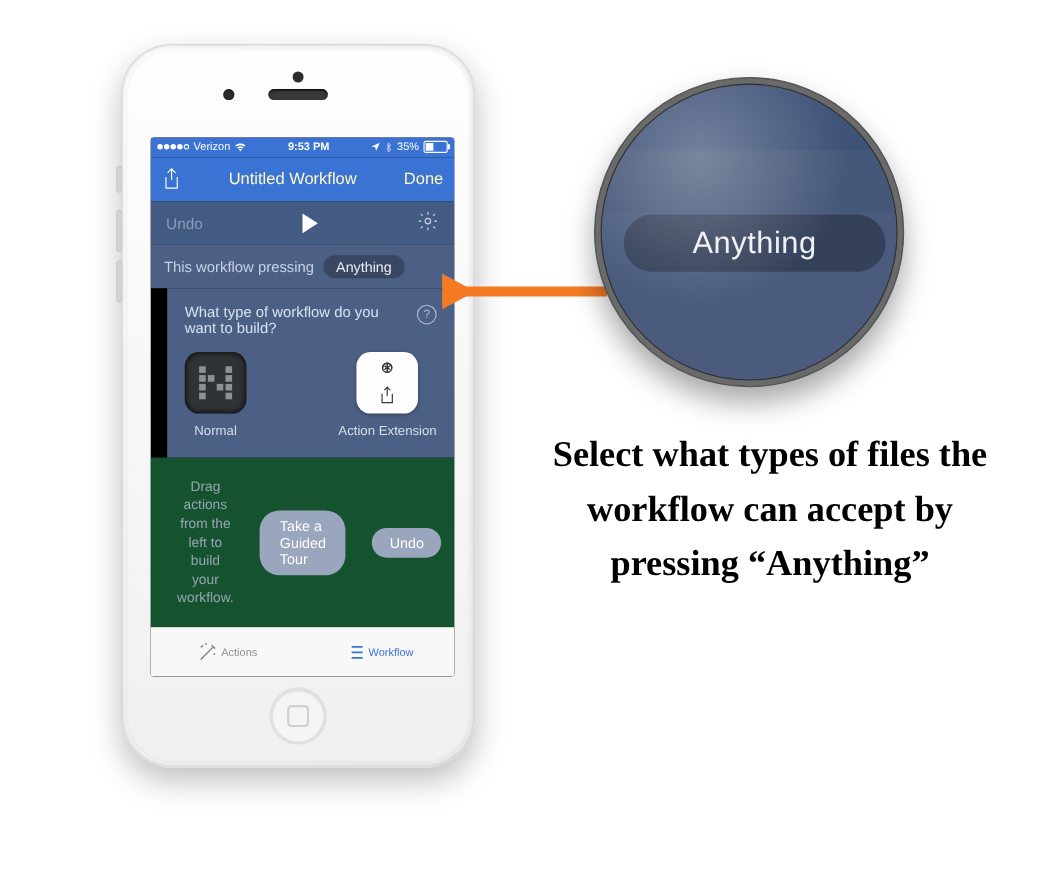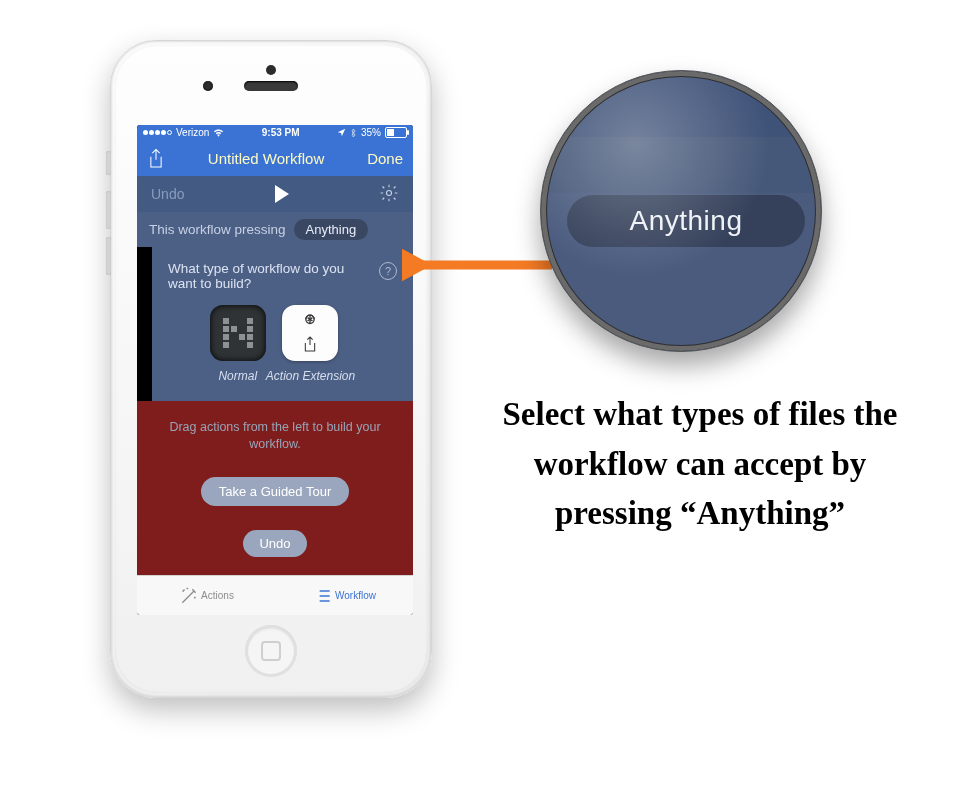--- a/index.html
+++ b/index.html
@@ -126,37 +126,37 @@
   
   .type-panel{
     background:#4c5f84; padding:14px 16px 18px; color:#dbe3f2; position:relative;margin-left:15px;
   }
   .type-q{ font-size:13.5px; }
   .type-q-row{ display:flex; align-items:flex-start; gap:6px; }
   .info-circ{
     width:16px; height:16px; border:1px solid #aeb9d2; border-radius:50%; color:#aeb9d2;
     font-size:11px; display:flex; align-items:center; justify-content:center; flex:0 0 auto; margin-top:1px;
   }
-  .type-tiles{ display:flex; justify-content:center; margin-top:14px;font-style:italic; }
+  .type-tiles{ display:flex; justify-content:space-between; margin-top:14px; }
   .tile{ display:flex; flex-direction:column; align-items:center; gap:8px; font-size:12px; color:#d7dfef; }
   .tile-box{
     width:56px; height:56px; border-radius:13px; display:flex; align-items:center; justify-content:center;
   }
   .tile-normal{ background:#2f3335; box-shadow:inset 0 0 6px #000; }
   .tile-normal .grid9{ display:grid; grid-template-columns:repeat(4,6px); grid-template-rows:repeat(4,6px); gap:2px; }
   .grid9 span{ background:#8c9196; width:6px; height:6px; }
   .grid9 span:nth-child(2),.grid9 span:nth-child(3),
   .grid9 span:nth-child(7),.grid9 span:nth-child(10),
   .grid9 span:nth-child(14),.grid9 span:nth-child(15){ background:transparent; } 
   .tile-action{ background:#fdfdfd; box-shadow:0 1px 3px rgba(0,0,0,0.3); flex-direction:column; display:flex; gap:4px;}
   .tile-action svg{ width:20px; height:20px; }
 
   
   .drag-section{
-    flex:1; background:#7f1d1d; display:flex; flex-direction:column; align-items:center;
+    flex:1; background:#14532d; display:flex; align-items:center;
     padding:18px 24px; gap:24px;
   }
   .drag-hint{ color:#98a3b6; font-size:12.5px; text-align:center; line-height:1.35; }
   .round-btn{
     background:#9aa6be; color:#fff; font-size:13px; padding:7px 18px; border-radius:18px;
   }
   .round-btn.sm{ padding:6px 16px; }
 
   
   .tab-bar{

